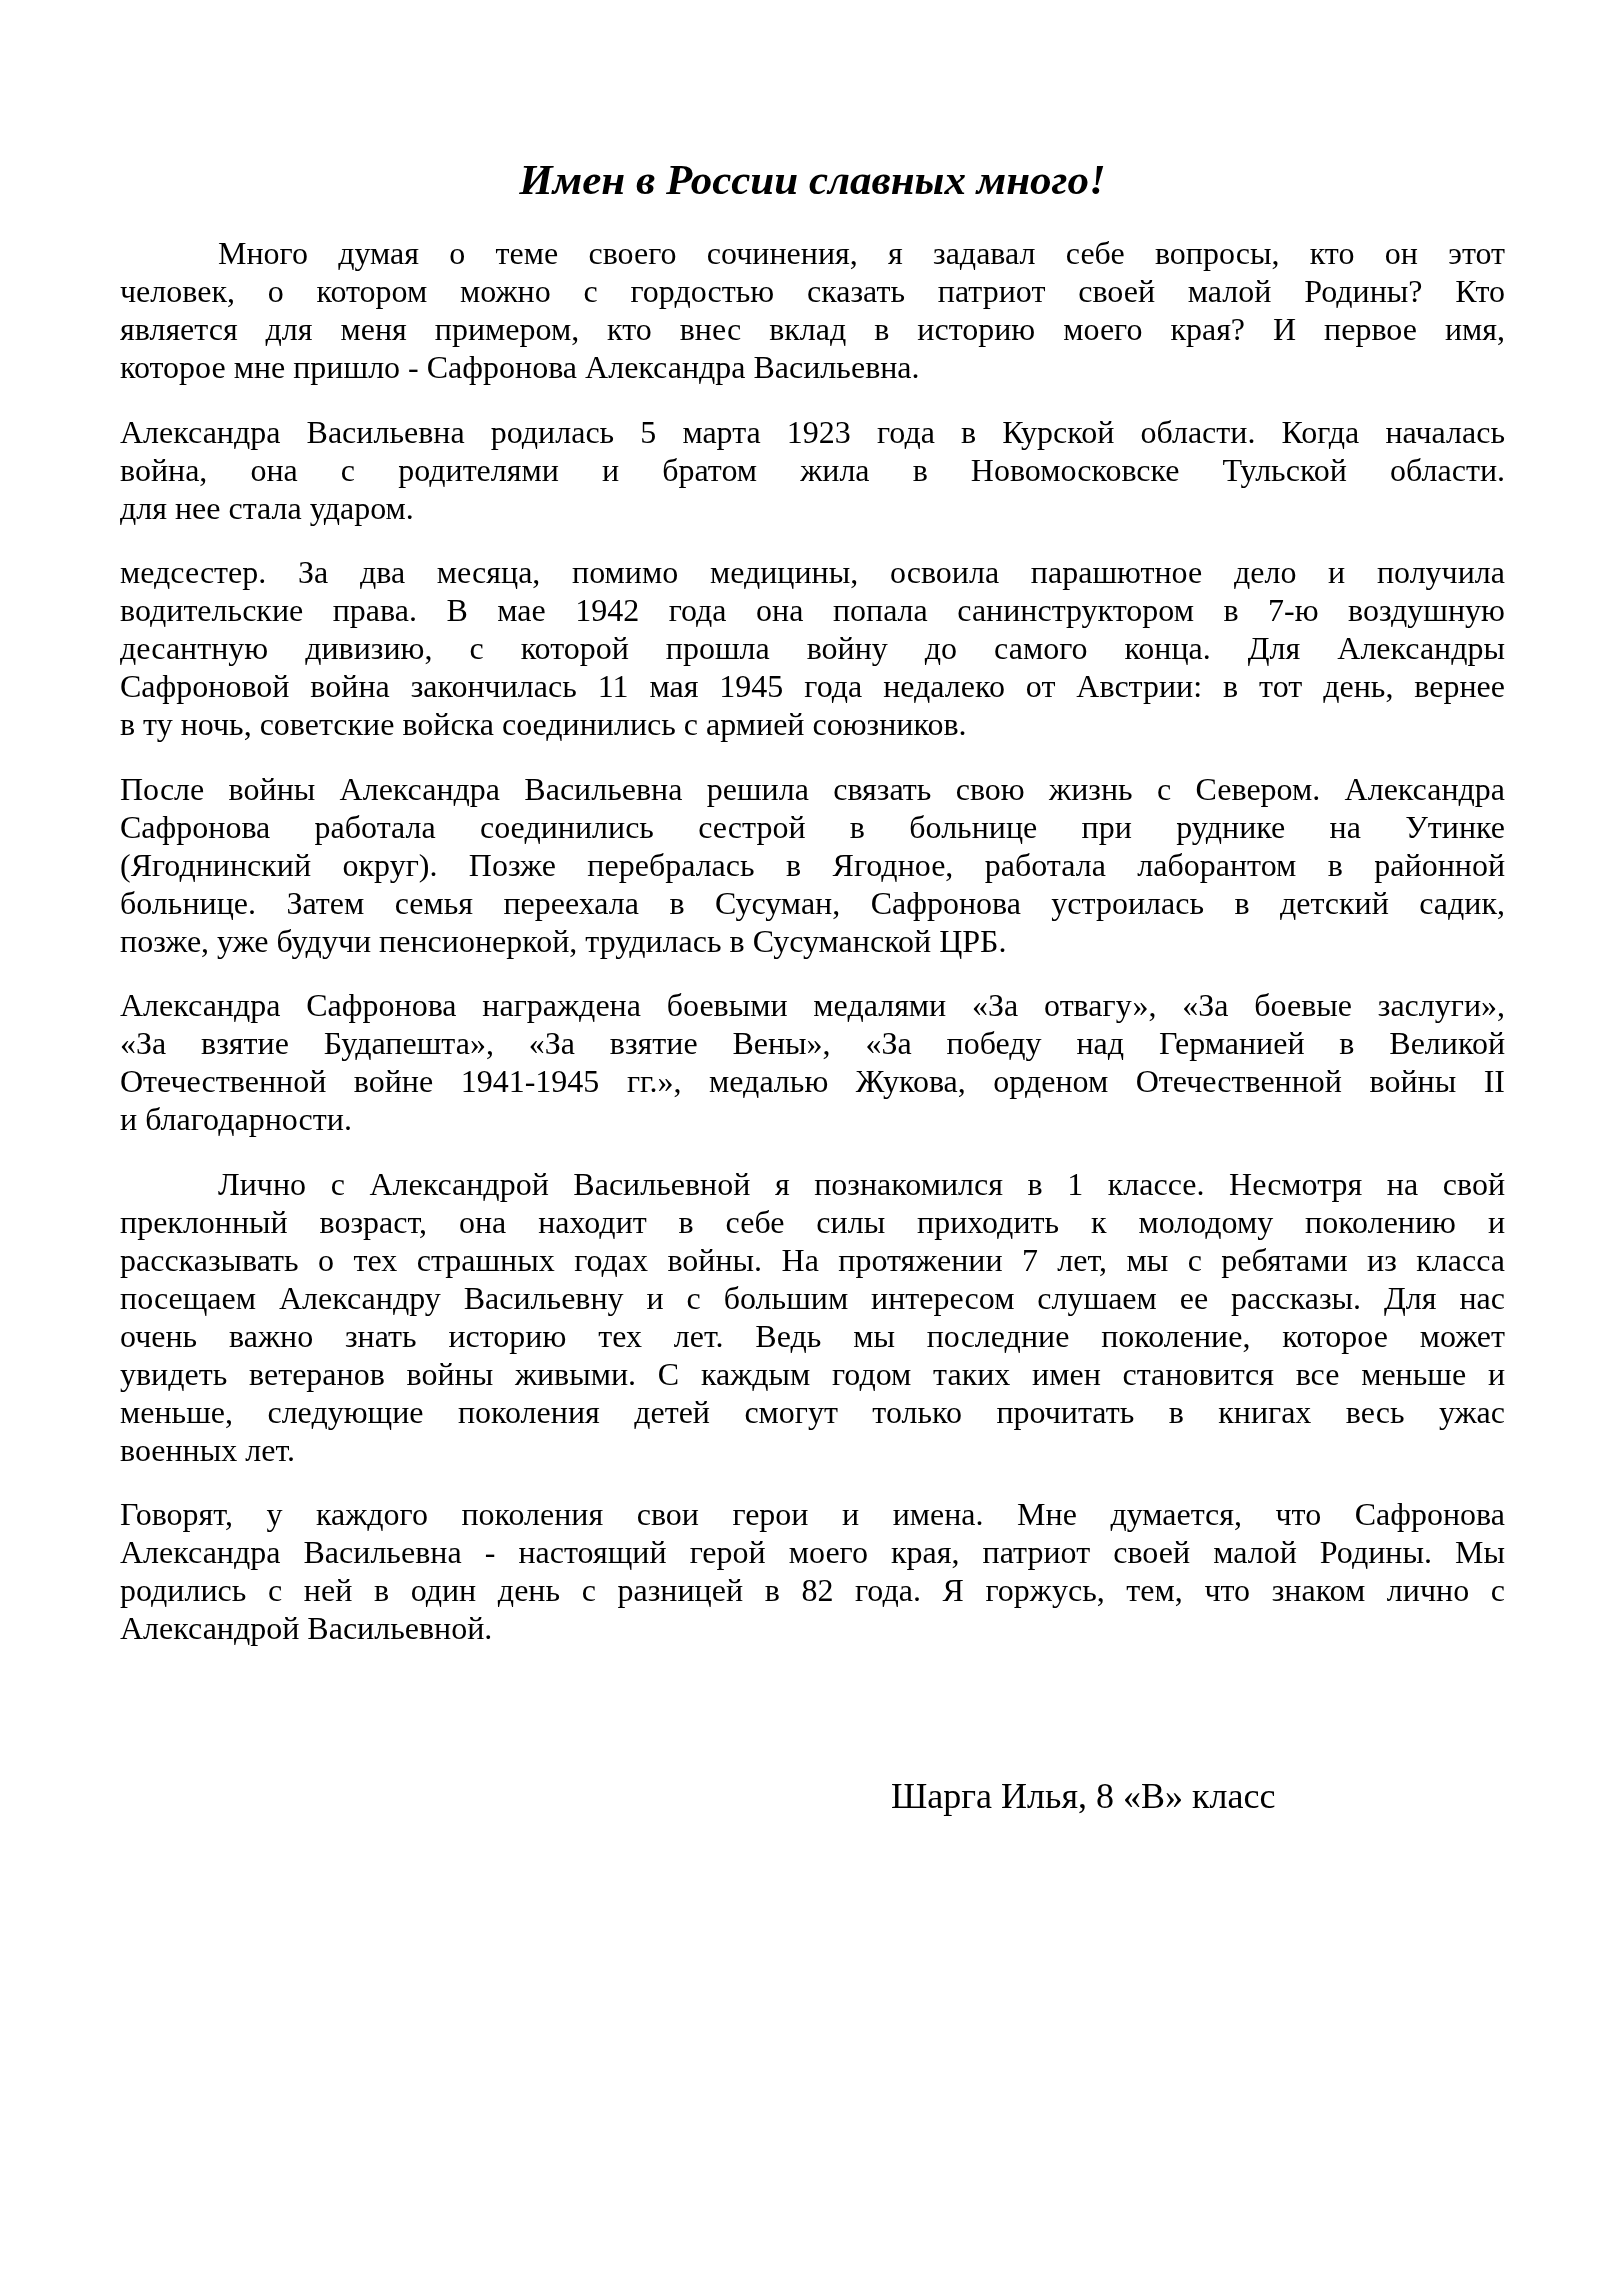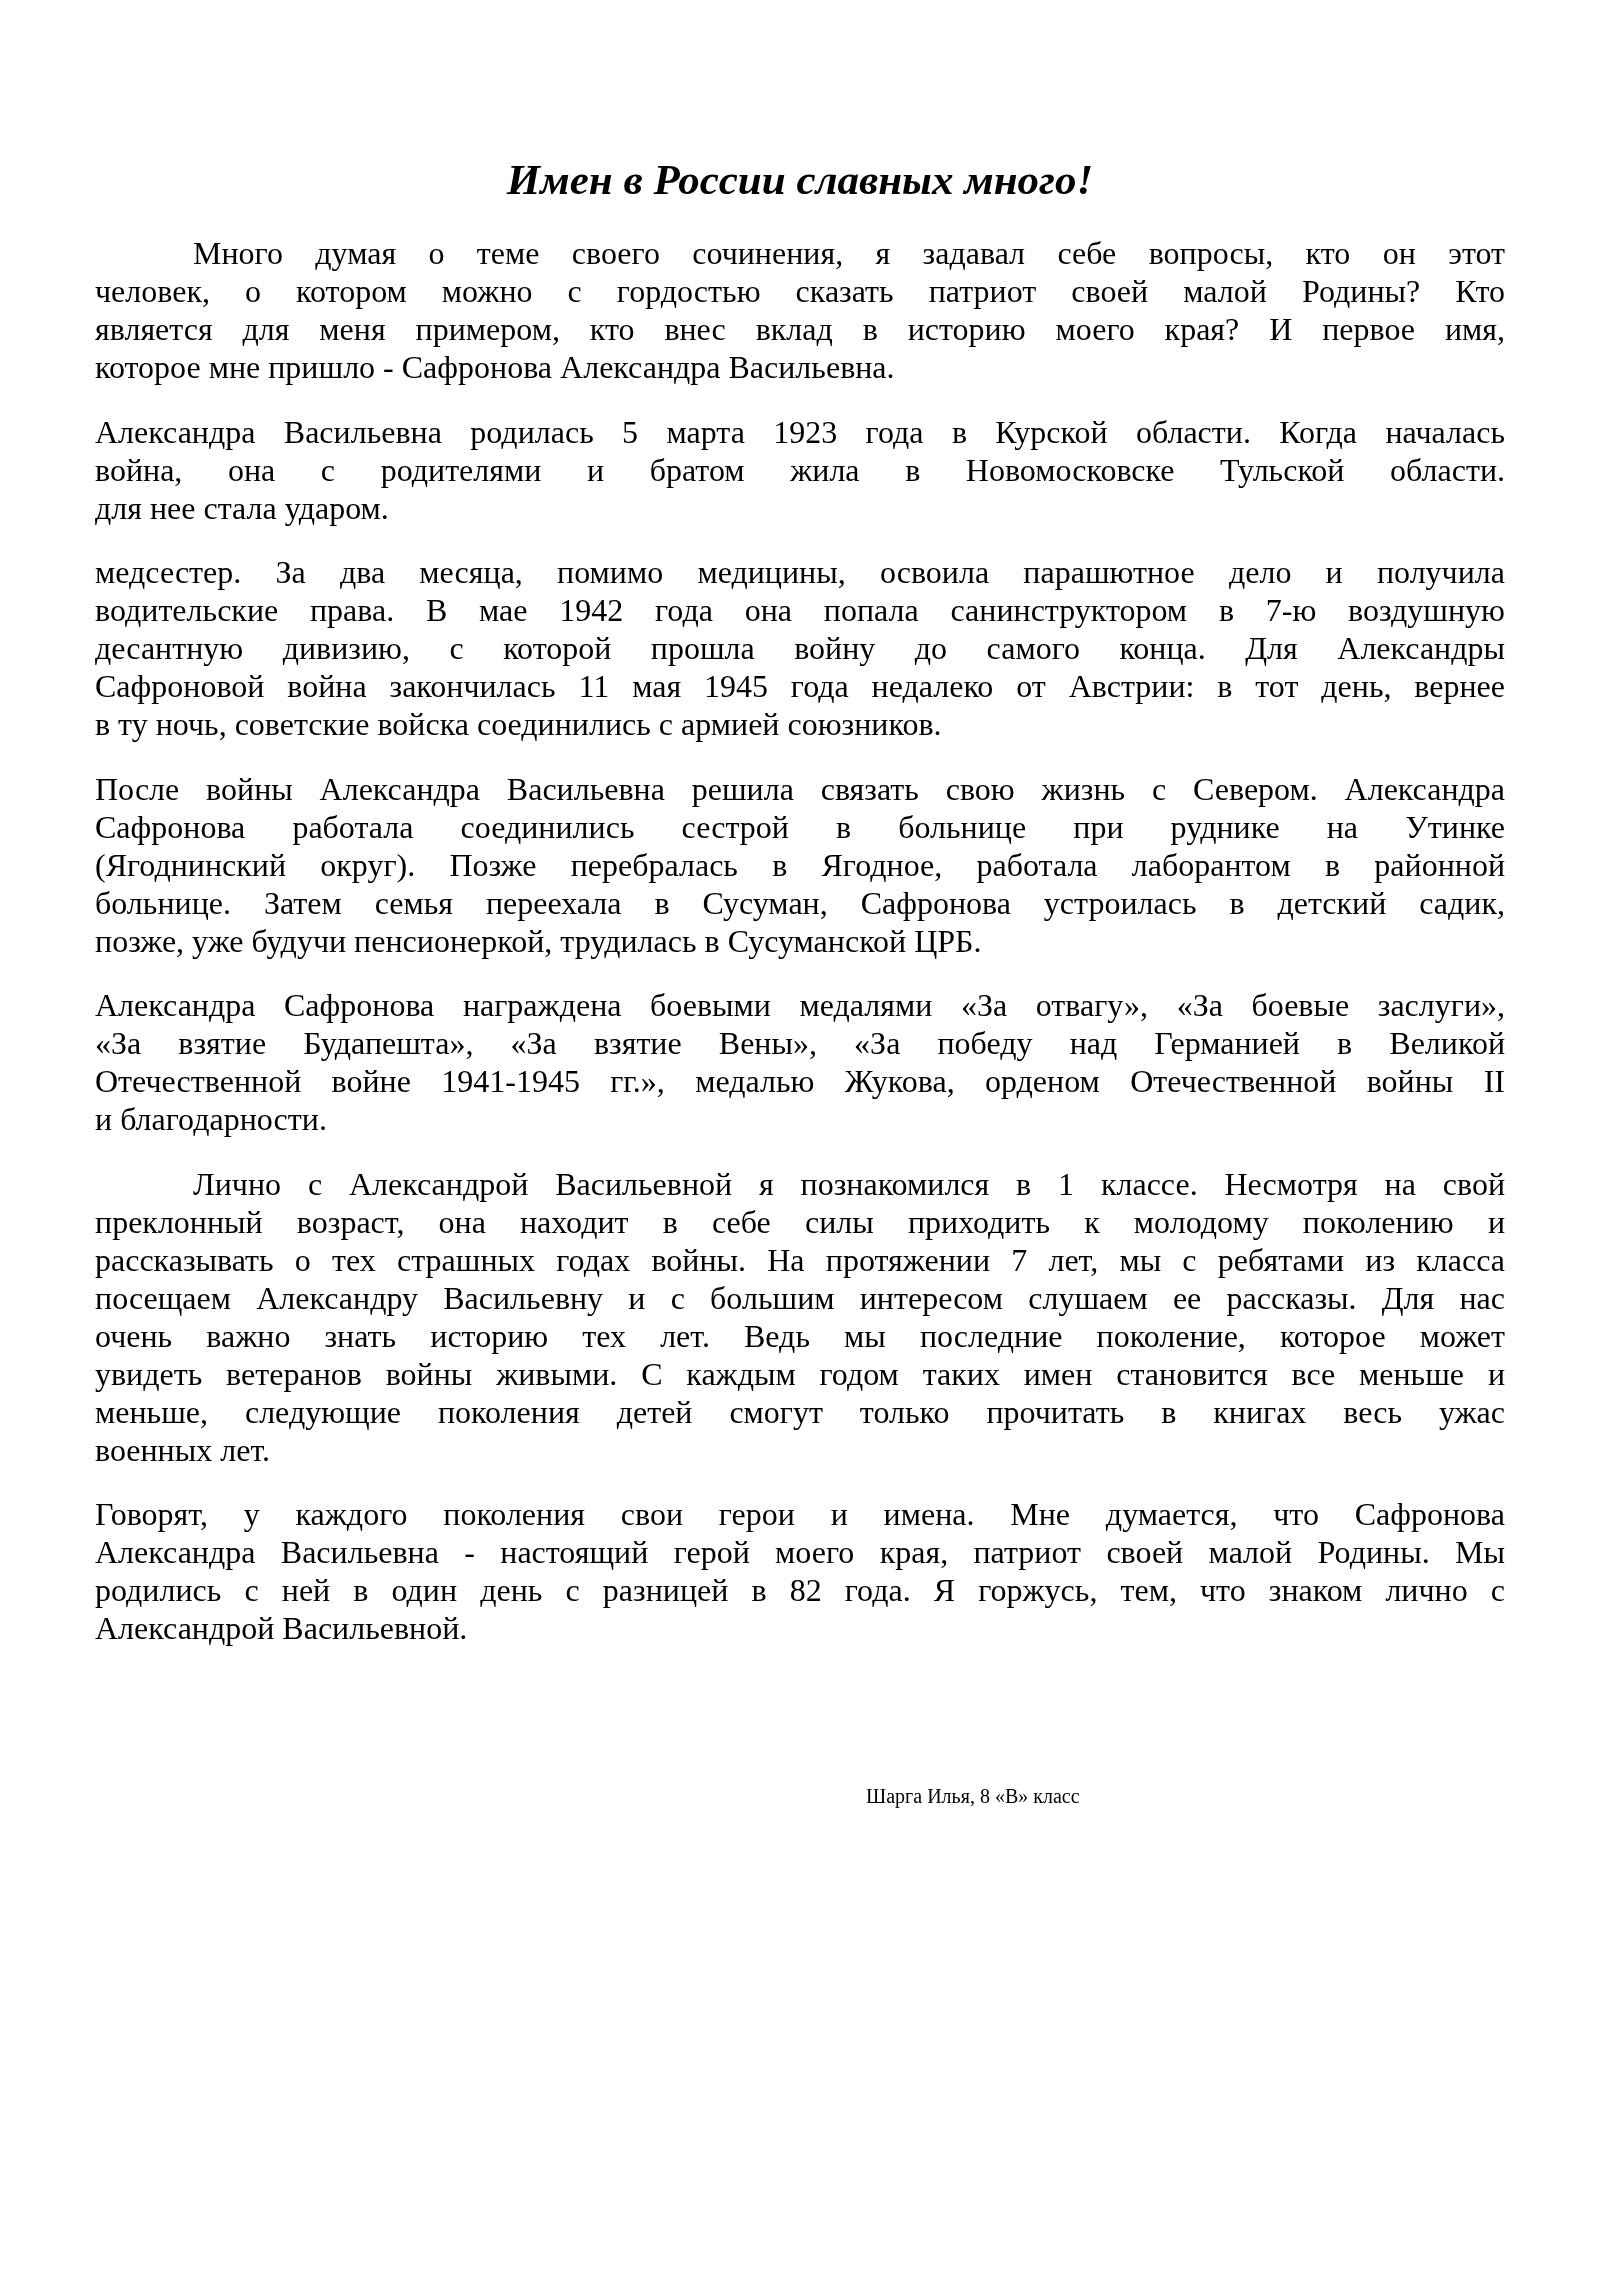--- a/index.html
+++ b/index.html
@@ -13,21 +13,21 @@
     height: 2293px;
     margin: 0 auto;
     background: #ffffff;
     color: #000000;
     font-family: "Liberation Serif", "DejaVu Serif", serif;
     overflow: hidden;
     box-sizing: border-box;
   }
   .content {
     box-sizing: border-box;
-    padding: 154px 116px 0 95px; 
+    padding: 154px 116px 0 120px; 
   }
   .doc-title {
     font-size: 43px;
     line-height: 51px;
     font-weight: bold;
     font-style: italic;
     text-align: center;
     margin: 0 0 29px 0;
   }
   .para {
@@ -39,21 +39,21 @@
     text-align: justify;
     text-align-last: justify;
   }
   .para .line.last {
     text-align-last: left;
   }
   .para.indent .line:first-child {
     text-indent: 98px;
   }
   .signature {
-    font-size: 20px;
+    font-size: 36px;
     line-height: 38px;
     margin-top: 130px;
     padding-left: 771px;
     white-space: nowrap;
   }
 </style>
 </head>
 <body>
 
 <div class="page">

